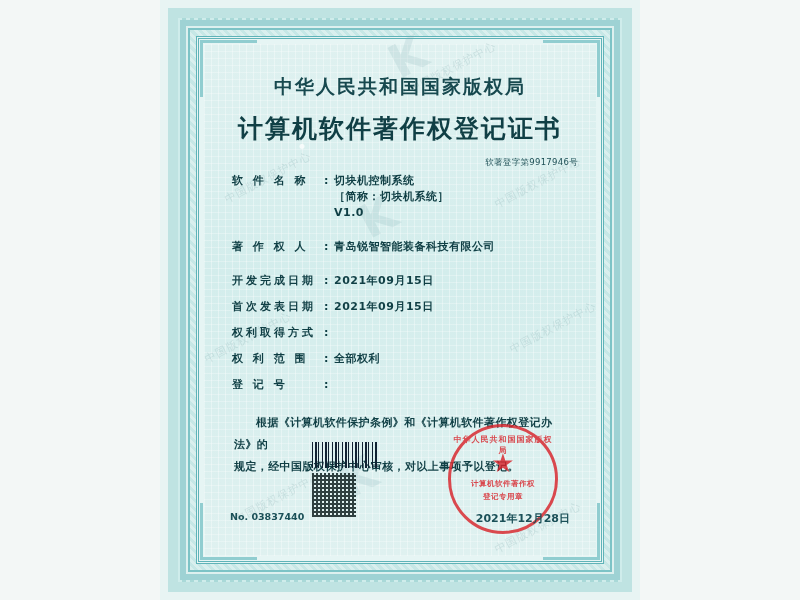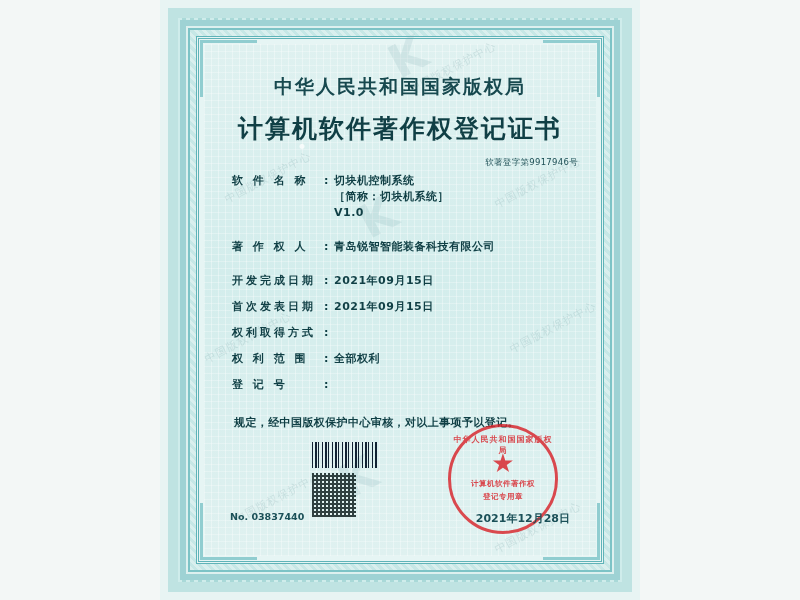--- a/index.html
+++ b/index.html
@@ -346,20 +346,21 @@
         </div>
 
         <div class="field-row">
           <span class="field-label">登 记 号</span>
           <span class="field-colon">:</span>
         </div>
 
       </div>
 
       <div class="statement">
+        <p class="indent">根据《计算机软件保护条例》和《计算机软件著作权登记办法》的</p>
         <p>规定，经中国版权保护中心审核，对以上事项予以登记。</p>
       </div>
 
       <div class="codes">
         <div class="barcode"></div>
         <div class="qr"></div>
       </div>
 
       <div class="seal">
         <div class="seal-top-text">中华人民共和国国家版权局</div>

